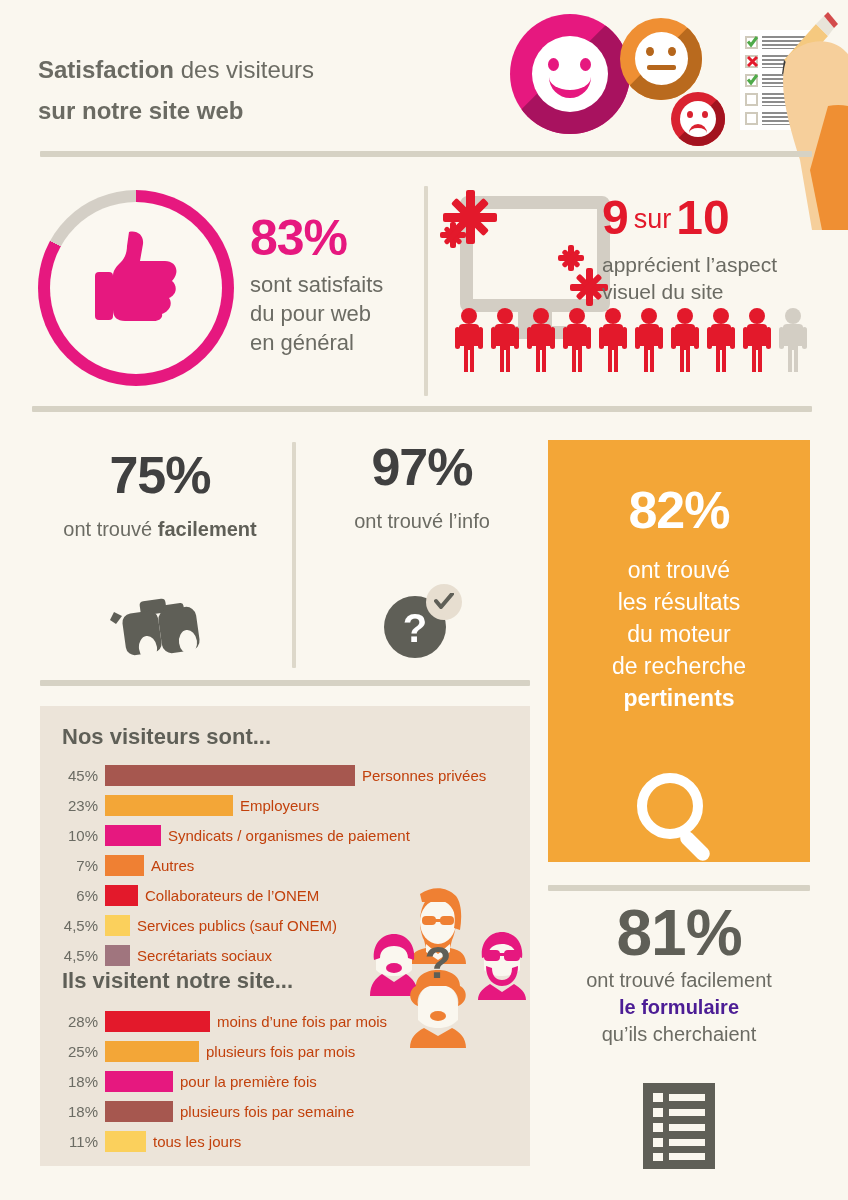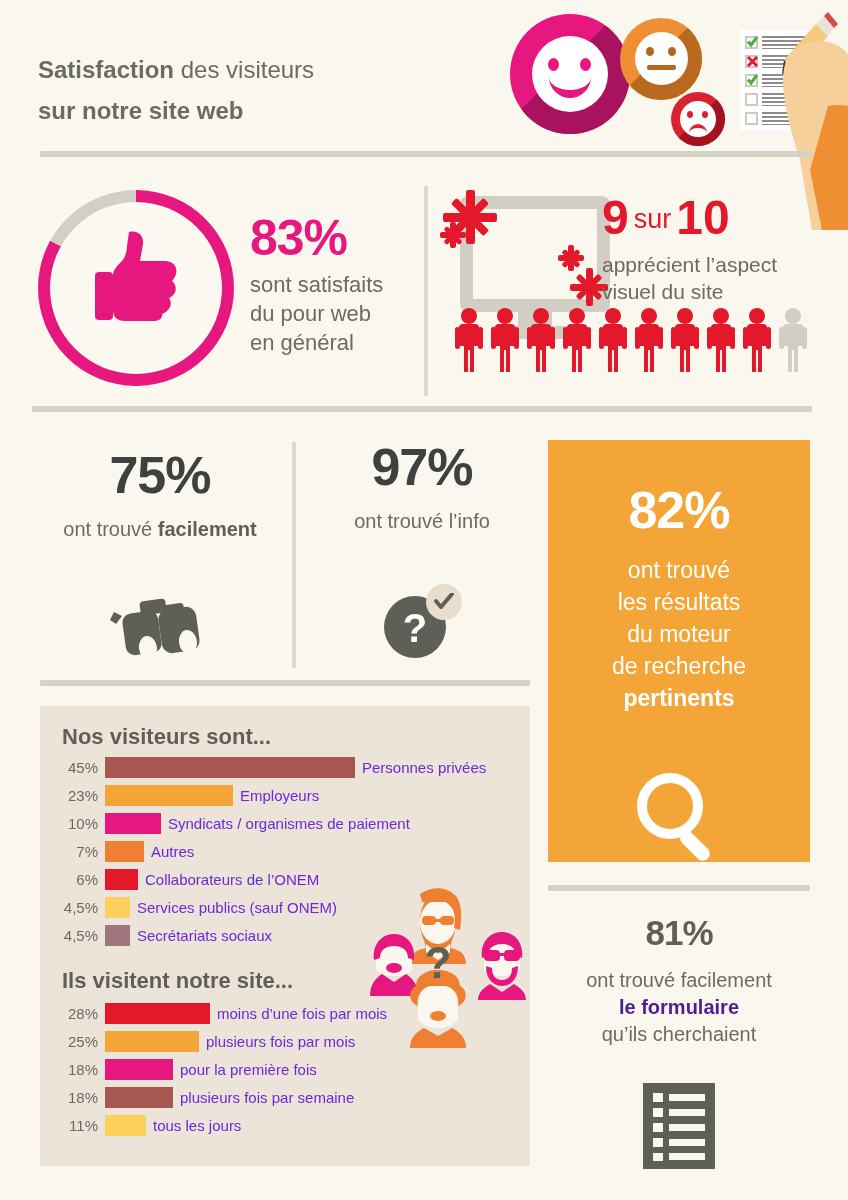--- a/index.html
+++ b/index.html
@@ -67,28 +67,28 @@
   #orange-panel{
     position:absolute;left:548px;top:440px;width:262px;height:422px;background:#f3a637;
   }
   #orange-panel .num{font-size:52px;font-weight:bold;color:#fff;line-height:56px;letter-spacing:-1px;text-align:center;margin-top:42px;}
   #orange-panel .cap{font-size:23px;line-height:32px;color:#fff;text-align:center;margin-top:16px;}
   #orange-panel .cap b{font-weight:bold;}
 
   
   #charts-panel{position:absolute;left:40px;top:706px;width:490px;height:460px;background:#ece4d9;}
   .chart-title{font-size:22px;font-weight:bold;color:#5f5f57;}
-  .bar-row{display:flex;align-items:center;height:22px;margin-bottom:6px;}
+  .bar-row{display:flex;align-items:center;height:22px;margin-bottom:6px;margin-top:8px;}
   .bar-pct{width:50px;text-align:right;font-size:15px;color:#6b6b63;margin-right:7px;flex:none;}
   .bar{height:21px;flex:none;}
-  .bar-label{font-size:15px;color:#6d28d9;margin-left:7px;white-space:nowrap;}
+  .bar-label{font-size:15px;color:#c2410c;margin-left:7px;white-space:nowrap;}
 
   
   #stat81{position:absolute;left:548px;top:905px;width:262px;text-align:center;}
-  #stat81 .num{font-size:35px;font-weight:bold;color:#5f5f57;line-height:56px;letter-spacing:-1px;}
+  #stat81 .num{font-size:64px;font-weight:bold;color:#5f5f57;line-height:56px;letter-spacing:-1px;}
   #stat81 .cap{font-size:20px;line-height:27px;color:#6b6b63;margin-top:6px;}
   #stat81 .cap b{font-weight:bold;color:#4c1d95;}
 </style>
 </head>
 <body>
 
 <div class="stage">
 
   <h1 id="header-title">
     <b>Satisfaction</b><span> des visiteurs</span><br>

